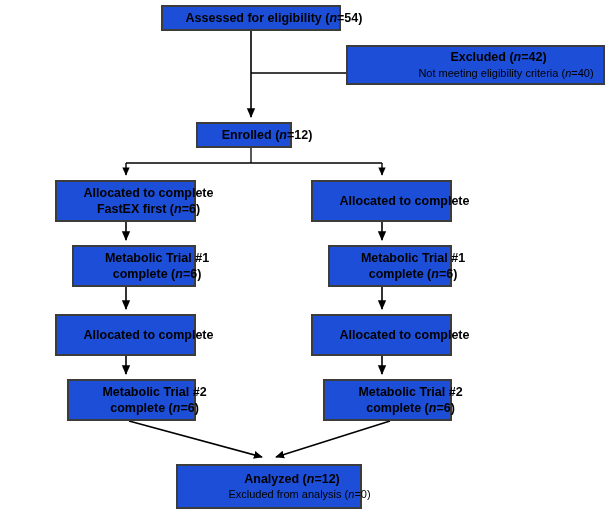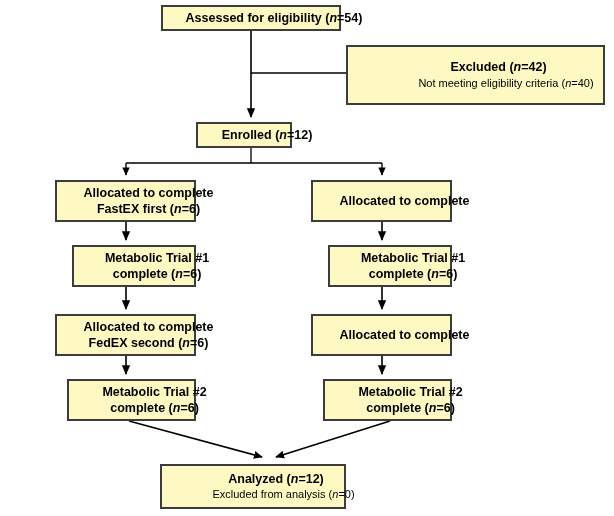--- a/index.html
+++ b/index.html
@@ -20,21 +20,21 @@
     left: 0;
     top: 0;
     width: 614px;
     height: 516px;
     pointer-events: none;
   }
   .node {
     position: absolute;
     box-sizing: border-box;
     border: 2px solid #3c3c3c;
-    background: #fef9c3;
+    background: #1d4ed8;
     display: flex;
     flex-direction: column;
     align-items: center;
     justify-content: center;
     text-align: right;
     color: #000000;
     z-index: 2;
     padding-left: 46px;
   }
   .line-main {
@@ -47,36 +47,36 @@
     font-weight: normal;
     font-size: 11px;
     line-height: 1.34;
     white-space: nowrap;
     margin-left: 15px;
   }
   .ital { font-style: italic; }
 
   
   #node-assessed   { left: 161px; top: 5px;   width: 180px; height: 26px; }
-  #node-excluded   { left: 346px; top: 45px;  width: 259px; height: 60px; }
+  #node-excluded   { left: 346px; top: 45px;  width: 259px; height: 40px; }
   #node-enrolled   { left: 196px; top: 122px; width: 96px; height: 26px; }
 
   #node-alloc-l1   { left: 55px;  top: 180px; width: 141px; height: 42px; }
   #node-alloc-r1   { left: 311px; top: 180px; width: 141px; height: 42px; }
 
   #node-trial-l1   { left: 72px;  top: 245px; width: 124px; height: 42px; }
   #node-trial-r1   { left: 328px; top: 245px; width: 124px; height: 42px; }
 
   #node-alloc-l2   { left: 55px;  top: 314px; width: 141px; height: 42px; }
   #node-alloc-r2   { left: 311px; top: 314px; width: 141px; height: 42px; }
 
   #node-trial-l2   { left: 67px;  top: 379px; width: 129px; height: 42px; }
   #node-trial-r2   { left: 323px; top: 379px; width: 129px; height: 42px; }
 
-  #node-analyzed   { left: 160px; top: 464px; width: 186px; height: 45px; }
+  #node-analyzed   { left: 176px; top: 464px; width: 186px; height: 45px; }
 </style>
 </head>
 <body>
 
 <div id="diagram">
 
   <svg id="edges" viewBox="0 0 614 516" width="614" height="516" aria-hidden="true">
     <defs>
       <marker id="arrowhead" markerWidth="7" markerHeight="7" refX="5.4" refY="3" orient="auto" markerUnits="strokeWidth">
         <path d="M0,0.4 L6,3 L0,5.6 z" fill="#000000"></path>
@@ -146,21 +146,20 @@
     <div class="line-main">complete (<span class="ital">n</span>=6)</div>
   </div>
 
   <div class="node" id="node-trial-r1">
     <div class="line-main">Metabolic Trial #1</div>
     <div class="line-main">complete (<span class="ital">n</span>=6)</div>
   </div>
 
   <div class="node" id="node-alloc-l2">
     <div class="line-main">Allocated to complete</div>
-    <div class="line-main">FedEX second (<span class="ital">n</span>=6)</div>
   </div>
 
   <div class="node" id="node-alloc-r2">
     <div class="line-main">Allocated to complete</div>
   </div>
 
   <div class="node" id="node-trial-l2">
     <div class="line-main">Metabolic Trial #2</div>
     <div class="line-main">complete (<span class="ital">n</span>=6)</div>
   </div>

